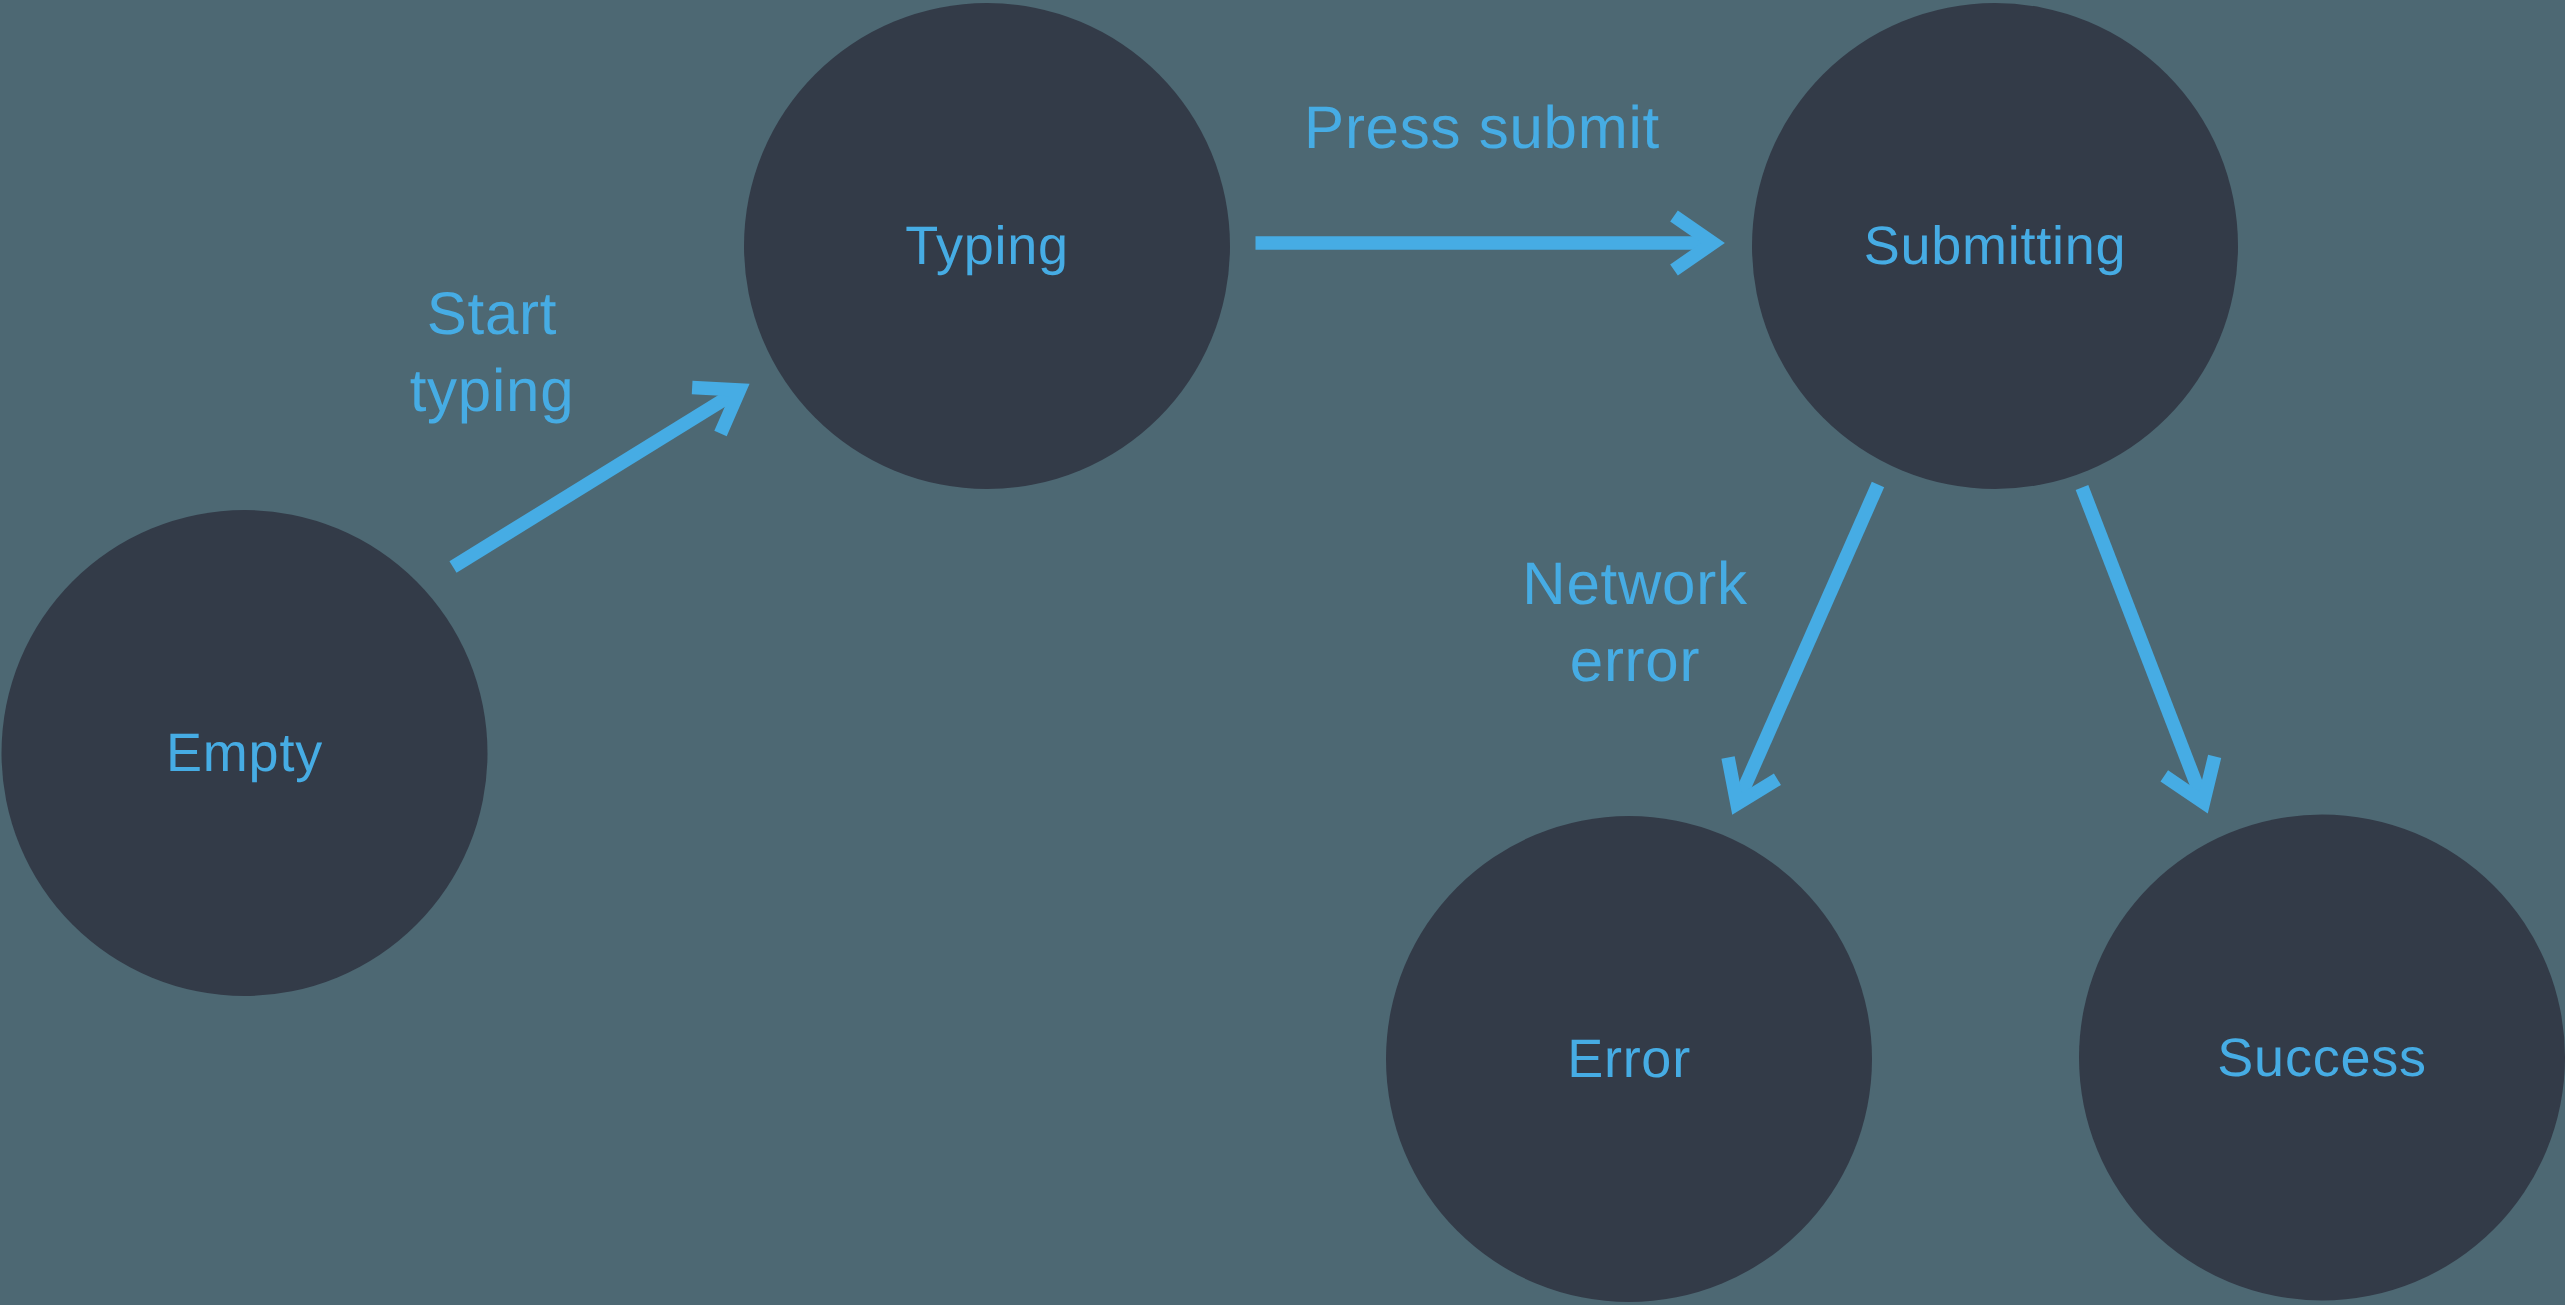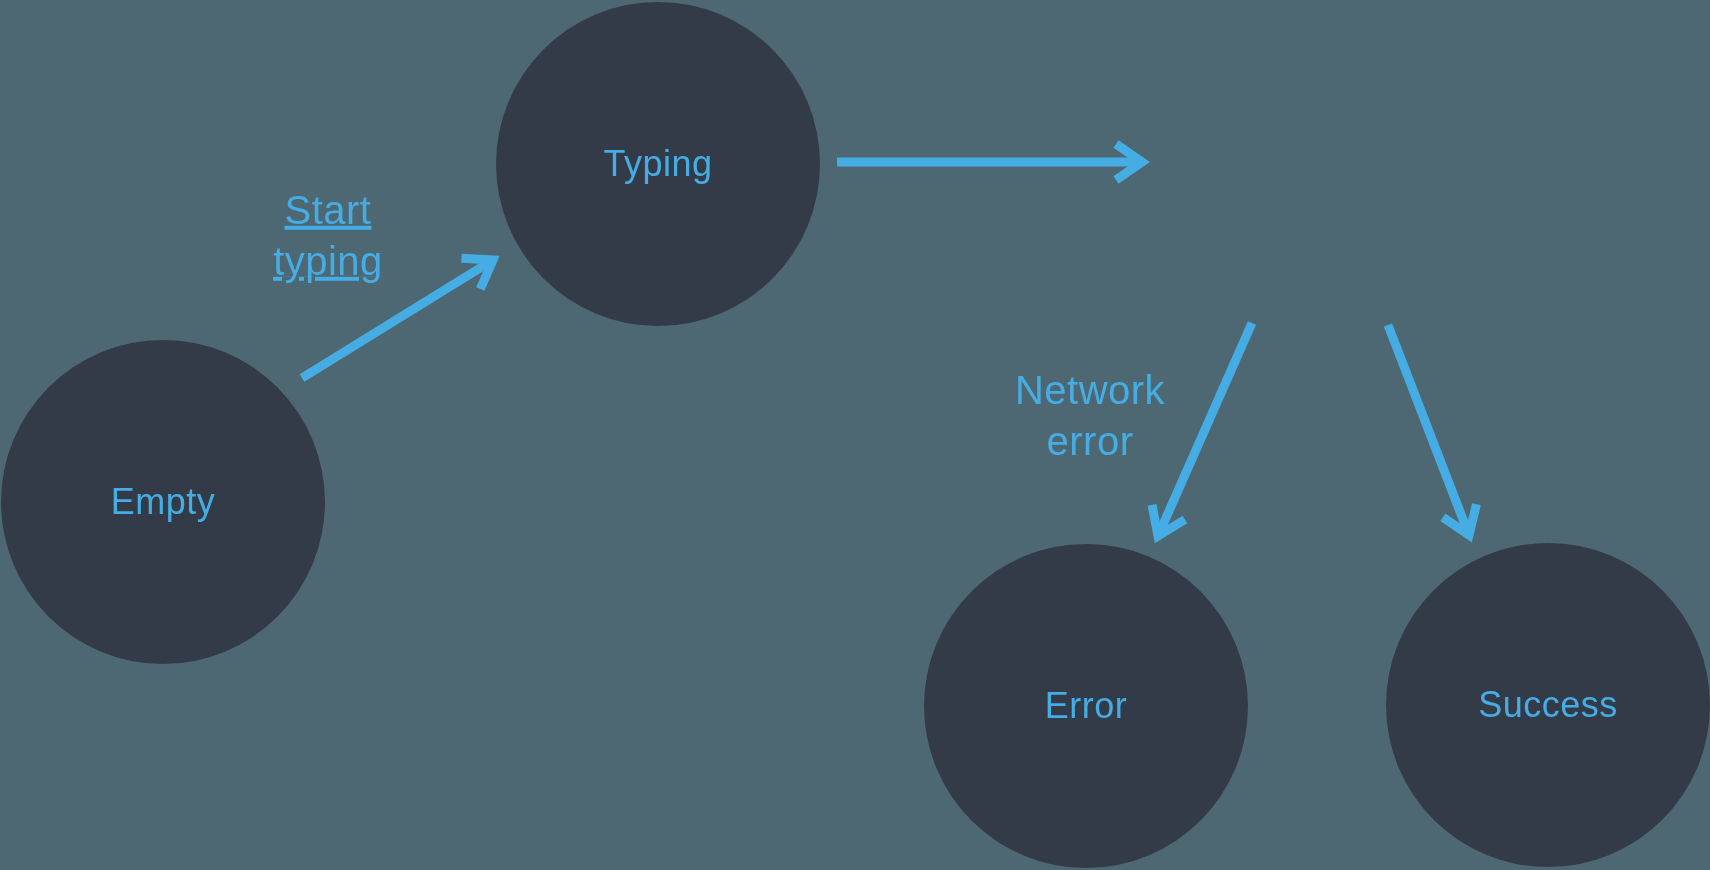--- a/index.html
+++ b/index.html
@@ -56,21 +56,21 @@
   }
   .edge-label.wrap { width: 180px; }
   .edge-label.nowrap { white-space: nowrap; }
 
   #node-empty      { left: 1px;    top: 340px; }
   #node-typing     { left: 496px;  top: 2px; }
   #node-submitting { left: 1168px; top: 2px; }
   #node-error      { left: 924px;  top: 544px; }
   #node-success    { left: 1386px; top: 543px; }
 
-  #label-start-typing    { left: 328px;  top: 236px; text-decoration: underline; }
+  #label-start-typing    { left: 328px;  top: 236px; }
   #label-press-submit    { left: 988px;  top: 86px; }
   #label-network-error   { left: 1090px; top: 396px; margin-top: 20px; }
   #label-network-success { left: 1547px; top: 396px; }
 </style>
 </head>
 <body>
 
 <div class="stage">
 
   <svg class="arrows" width="1710" height="870" viewBox="0 0 1710 870">
@@ -84,23 +84,27 @@
     <line x1="1252" y1="323" x2="1158" y2="536" marker-end="url(#chev)"></line>
     <line x1="1388" y1="325" x2="1469" y2="535" marker-end="url(#chev)"></line>
   </svg>
 
   <div class="node" id="node-empty">
     <span>Empty</span>
   </div>
   <div class="node" id="node-typing">
     <span>Typing</span>
   </div>
+  <div class="node" id="node-submitting">
+    <span>Submitting</span>
+  </div>
   <div class="node" id="node-success">
     <span>Success</span>
   </div>
   <div class="node" id="node-error">
     <span>Error</span>
   </div>
 
   <div class="edge-label wrap" id="label-start-typing">Start typing</div>
+  <div class="edge-label nowrap" id="label-press-submit">Press submit</div>
   <div class="edge-label wrap" id="label-network-error">Network error</div>
 
 </div>
 
 </body></html>

